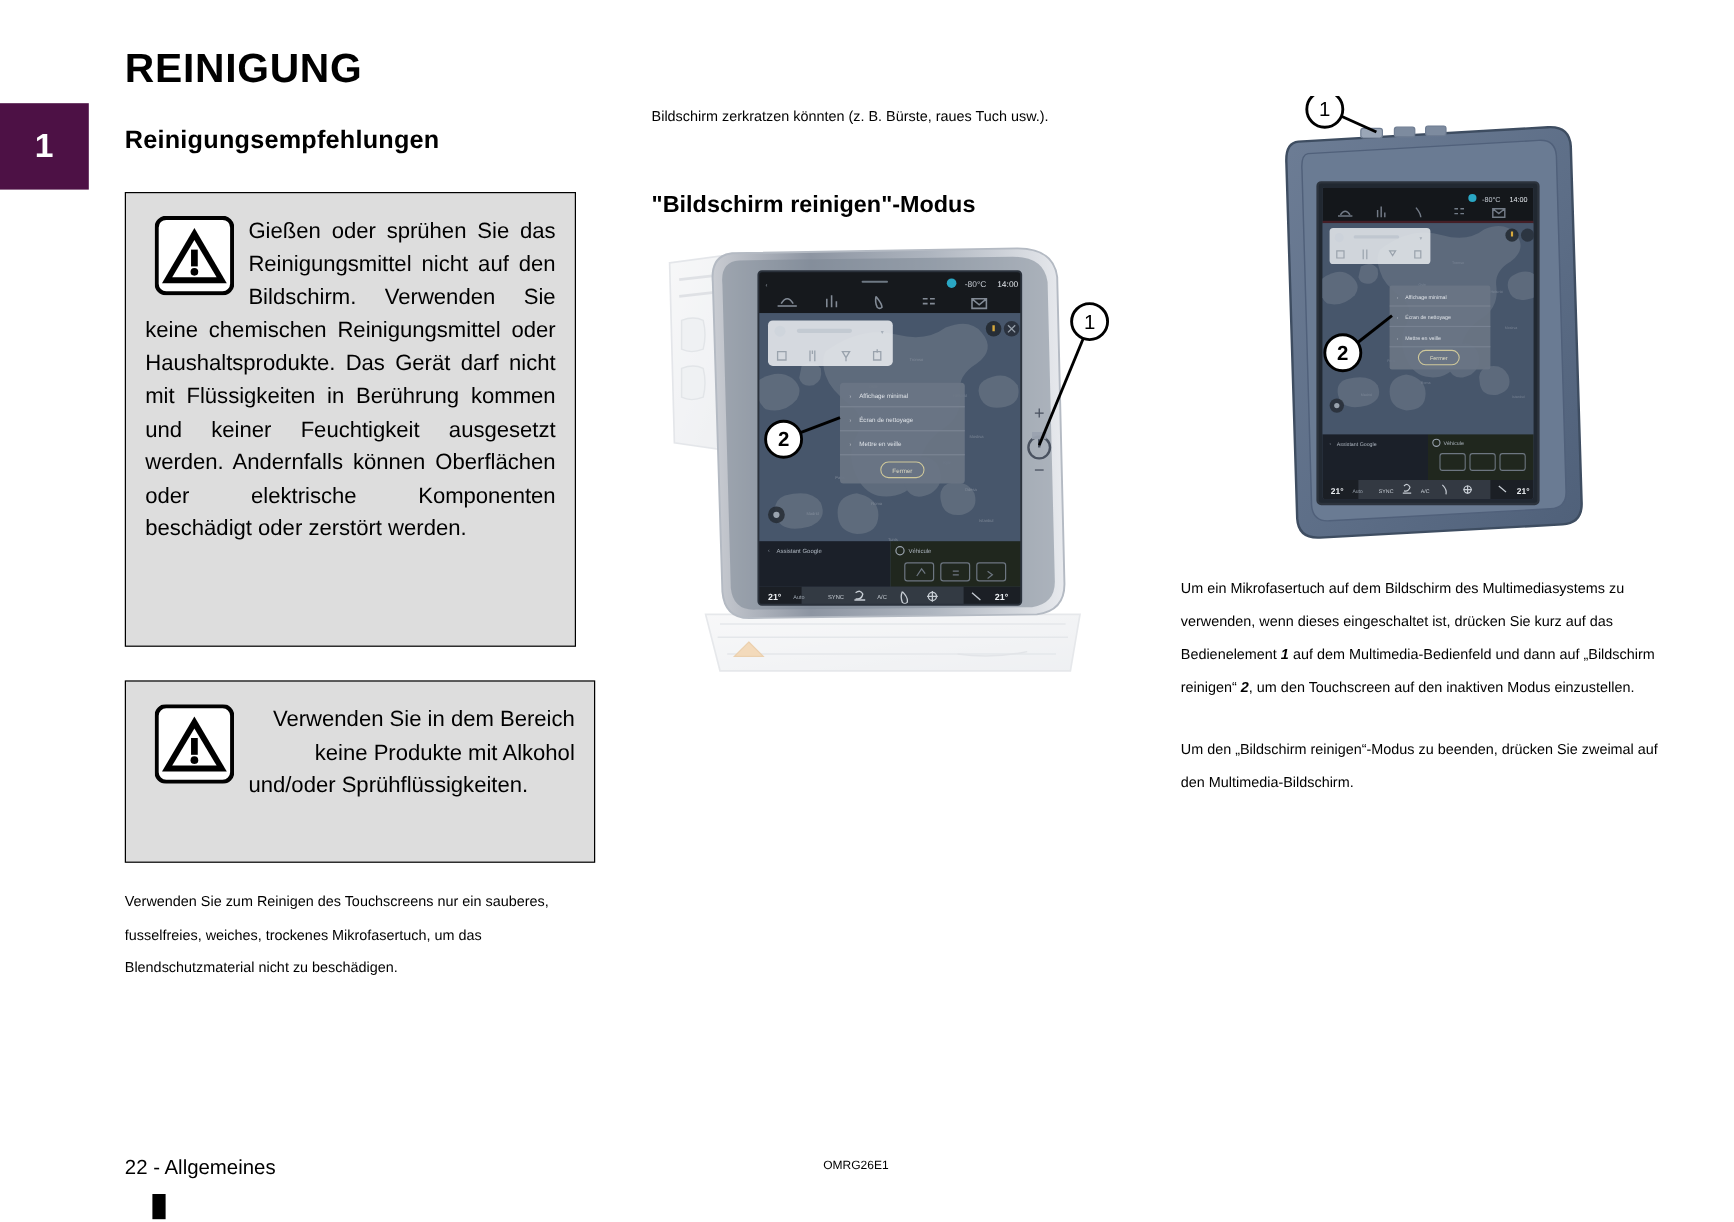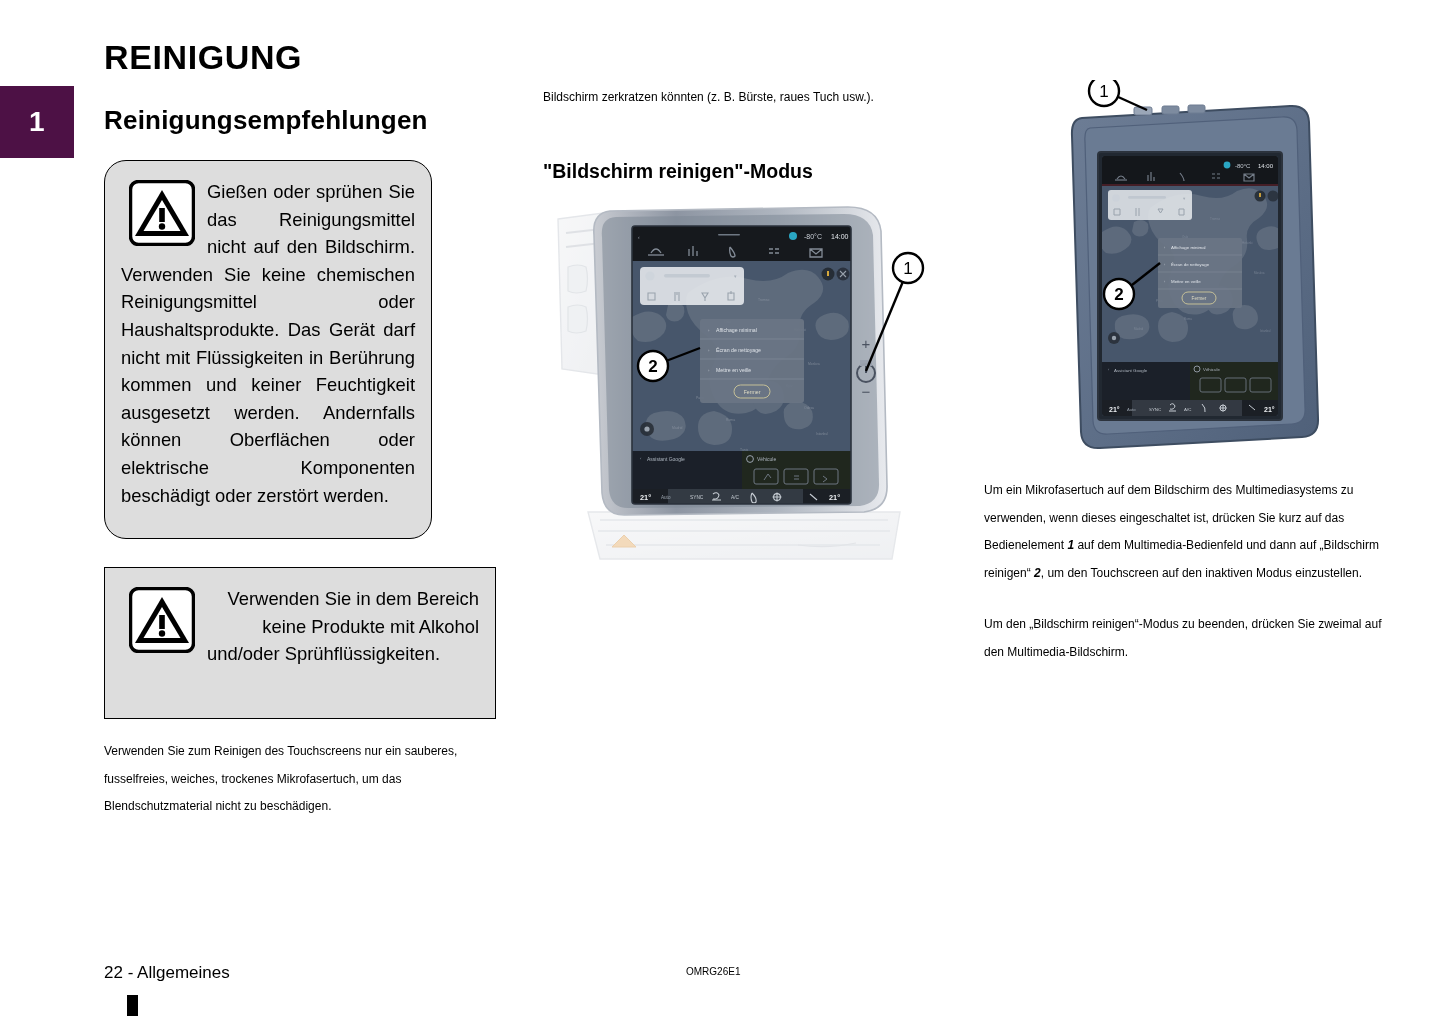--- a/index.html
+++ b/index.html
@@ -49,21 +49,21 @@
   
   .col {
     position: absolute;
     top: 0;
   }
   .col-left  { left: 104px;  width: 392px; }
   .col-mid   { left: 543px;  width: 400px; }
   .col-right { left: 984px;  width: 398px; }
 
   .section-head {
-    font-size: 26px;
+    font-size: 21px;
     font-weight: bold;
     letter-spacing: 0.2px;
   }
 
   
   .warn-box {
     border: 1.5px solid #000;
     background: #dddddd;
     box-sizing: border-box;
     padding: 17px 16px 16px 16px;
@@ -130,21 +130,21 @@
   <div class="chapter-tab">
     <span>1</span>
   </div>
 
   <div class="page-title">REINIGUNG</div>
 
   <div class="col col-left">
 
     <div class="section-head" style="position:absolute; top:105px; left:0;">Reinigungsempfehlungen</div>
 
-    <div class="warn-box" style="position:absolute; top:160px; left:0; width:328px; height:379px;border-radius:22px;">
+    <div class="warn-box" style="position:absolute; top:160px; left:0; width:376px; height:379px;">
       <svg class="warn-icon" viewBox="0 0 66 66">
         <rect x="1.5" y="1.5" width="63" height="63" rx="8" ry="8" fill="#ffffff" stroke="#000" stroke-width="3.5"></rect>
         <path d="M33 10 L60 56 L6 56 Z" fill="#000"></path>
         <path d="M33 20 L51.5 51 L14.5 51 Z" fill="#ffffff"></path>
         <rect x="30.2" y="28" width="5.6" height="14" fill="#000"></rect>
         <circle cx="33" cy="46.5" r="3.2" fill="#000"></circle>
       </svg>
       <div class="warn-text">Gießen oder sprühen Sie das Reinigungsmittel nicht auf den Bildschirm. Verwenden Sie keine chemischen Reinigungsmittel oder Haushaltsprodukte. Das Gerät darf nicht mit Flüssigkeiten in Berührung kommen und keiner Feuchtigkeit ausgesetzt werden. Andernfalls können Oberflächen oder elektrische Komponenten beschädigt oder zerstört werden.</div>
     </div>
 

